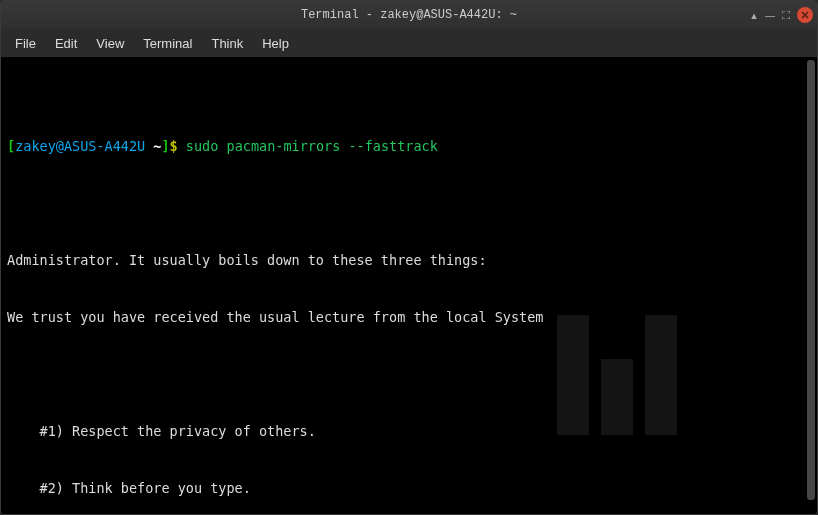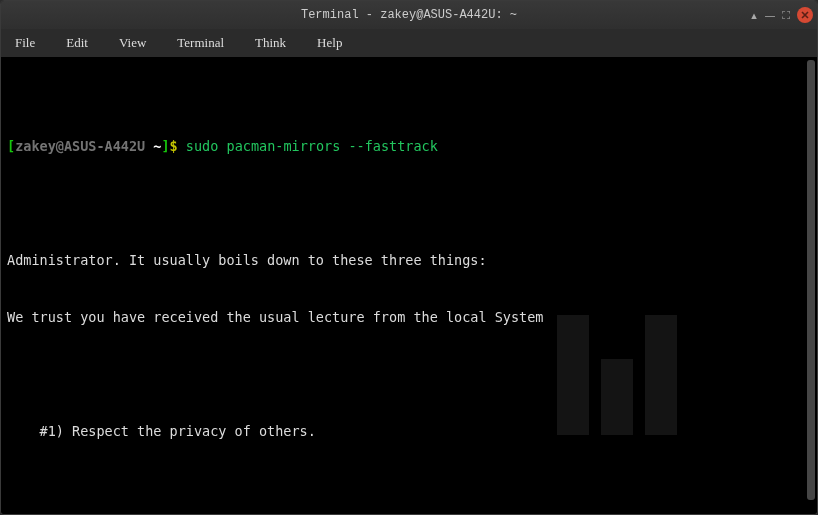--- a/index.html
+++ b/index.html
@@ -71,22 +71,22 @@
       color: #fff;
       font-size: 10px;
       cursor: pointer;
     }
     .menubar {
       height: 28px;
       background: #2b2b2b;
       display: flex;
       align-items: center;
       padding: 0 6px;
-      gap: 15px;
-      font-family: Liberation Serif, serif;
+      gap: 3px;
+      font-family: Liberation Sans, sans-serif;
       font-size: 13px;
       color: #ddd;
     }
     .menu-item {
       padding: 4px 8px;
       cursor: pointer;
       user-select: none;
     }
     .terminal-body {
       flex: 1;
@@ -106,21 +106,21 @@
       width: 8px;
       height: 440px;
       background: rgba(200,200,200,0.35);
       border-radius: 3px;
     }
     .line {
       min-height: 19px;
     }
     .clr-green { color: #16c60c; font-weight: bold; }
     .clr-white-bold { color: #fff; font-weight: bold; }
-    .clr-cyan-bold { color: #737373; font-weight: bold; }
+    .clr-cyan-bold { color: #0ea5e9; font-weight: normal; }
     .clr-yellow { color: #c3c300; font-weight: bold; }
     .clr-default { color: #22c55e; }
     .watermark {
       position: absolute;
       right: 140px;
       top: 220px;
       opacity: 0.08;
       pointer-events: none;
     }
     .watermark svg { display: block; }
@@ -161,20 +161,21 @@
         <rect x="44" y="0" width="16" height="60" fill="#fff"></rect>
       </svg>
     </div>
 
     <div class="line"><span class="clr-green">[</span><span class="clr-cyan-bold">zakey@ASUS-A442U</span><span class="clr-white-bold"> ~</span><span class="clr-green">]</span><span class="clr-yellow">$ </span><span class="clr-default">sudo pacman-mirrors --fasttrack</span></div>
     <div class="line"> </div>
     <div class="line">Administrator. It usually boils down to these three things:</div>
     <div class="line">We trust you have received the usual lecture from the local System</div>
     <div class="line"> </div>
     <div class="line">    #1) Respect the privacy of others.</div>
+    <div class="line">    #2) Think before you type.</div>
     
     
     
     
     
     
 
     
     
     

